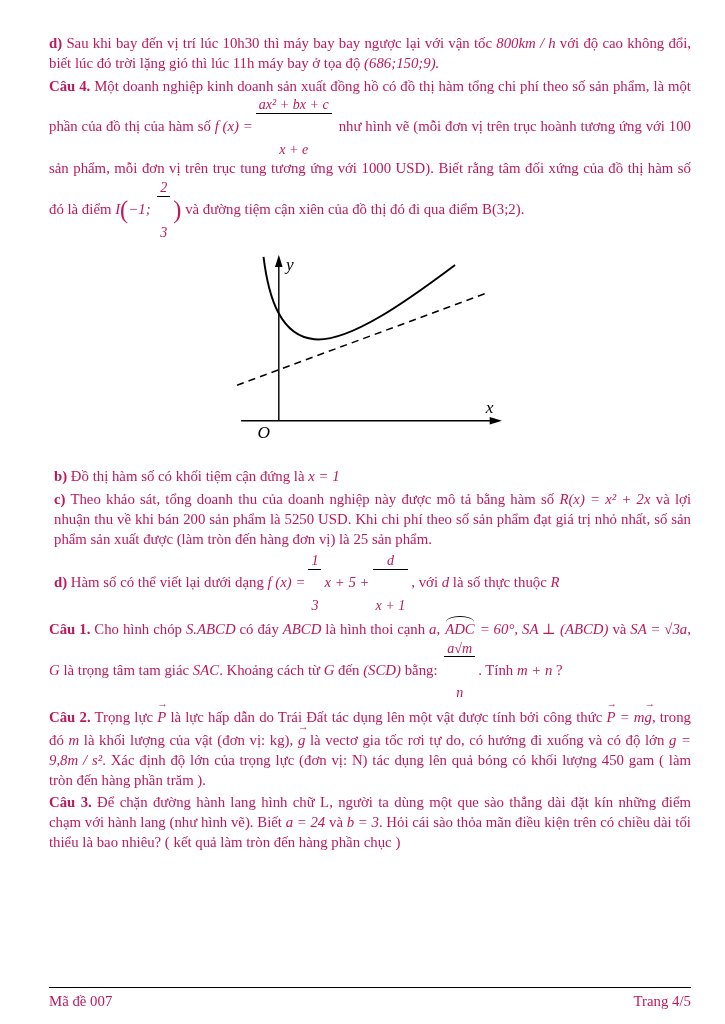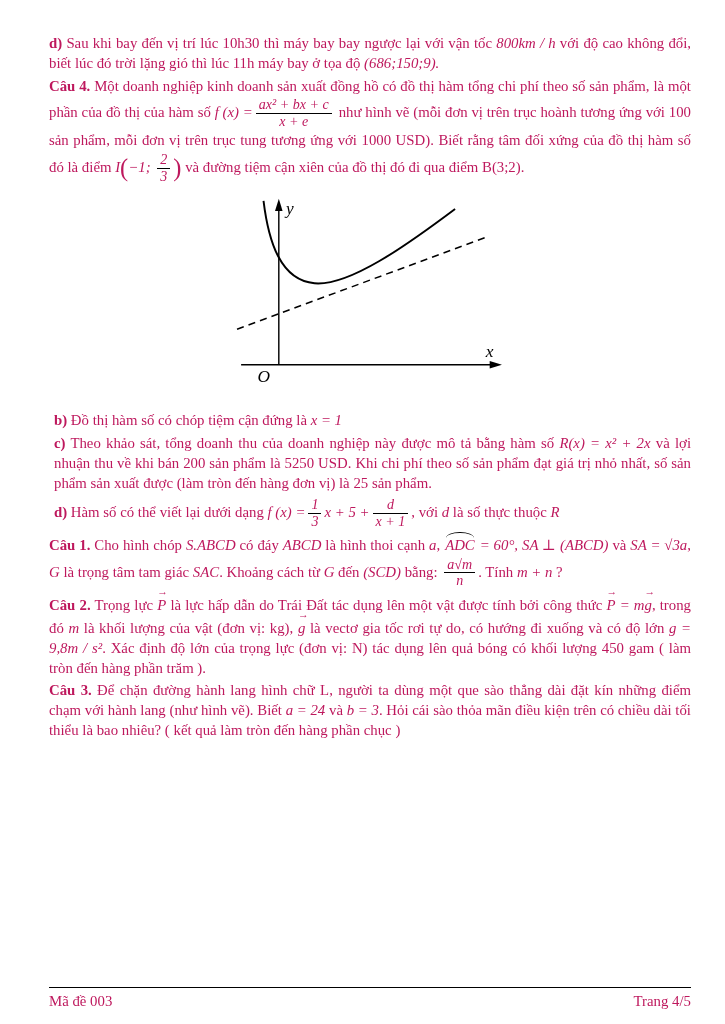--- a/index.html
+++ b/index.html
@@ -12,21 +12,21 @@
     font-size: 14.8px; line-height: 1.34; color: #be185d;
     overflow: hidden;
   }
   .para { text-align: justify; margin-bottom: 3px; }
   .indent { padding-left: 5px; }
   b.lbl { font-weight: bold; }
   .math { font-style: italic; }
   .frac {
     display: inline-flex; flex-direction: column; text-align: center;
     vertical-align: middle; font-style: italic; line-height: 1.12;
-    font-size: 0.95em; padding: 0 2px; margin: 1px 1px;
+    font-size: 0.95em; padding: 0 2px; margin: 1px 1px; gap: 28px;
   }
   .frac .num { border-bottom: 1px solid #000; padding: 0 3px; }
   .frac .den { padding: 0 3px; }
   .bigp { font-size: 1.65em; line-height: 0.9; vertical-align: middle; font-style: normal; }
   .widehat { position: relative; font-style: italic; display: inline-block; padding: 2px 1px 0; }
   .widehat::before {
     content: ""; position: absolute; left: 6%; right: 6%; top: -2px; height: 5px;
     border-top: 1.2px solid #000; border-radius: 50% 50% 0 0 / 100% 100% 0 0;
   }
   .vec { position: relative; font-style: italic; display: inline-block; padding-top: 3px; }
@@ -70,21 +70,21 @@
       <polygon points="43,2 39.3,14 46.7,14" fill="#000"></polygon>
       <line x1="2" y1="130" x2="246" y2="40" stroke="#000" stroke-width="1.5" stroke-dasharray="7,5"></line>
       <path d="M 28 4 C 33 45, 45 82, 78 85 C 112 88, 168 48, 216 12" fill="none" stroke="#000" stroke-width="1.9"></path>
       <text x="50" y="17">y</text>
       <text x="246" y="157">x</text>
       <text x="22" y="182">O</text>
     </svg>
   </div>
 
 
-  <p class="para indent"><b class="lbl">b)</b><span> Đồ thị hàm số có chóp tiệm cận đứng là </span><span class="math">x = 1</span></p>
+  <p class="para indent"><b class="lbl">b)</b><span> Đồ thị hàm số có khối tiệm cận đứng là </span><span class="math">x = 1</span></p>
 
   <p class="para indent"><b class="lbl">c)</b><span> Theo khảo sát, tổng doanh thu của doanh nghiệp này được mô tả bằng hàm số </span><span class="math">R(x) = x² + 2x</span><span> và lợi nhuận thu về khi bán 200 sản phẩm là 5250 USD. Khi chi phí theo số sản phẩm đạt giá trị nhỏ nhất, số sản phẩm sản xuất được (làm tròn đến hàng đơn vị) là 25 sản phẩm.</span></p>
 
   <p class="para indent"><b class="lbl">d)</b><span> Hàm số có thể viết lại dưới dạng </span><span class="math">f (x) =</span><span class="frac">
         <span class="num">1</span>
         <span class="den">3</span>
       </span><span class="math">x + 5 +</span><span class="frac">
         <span class="num">d</span>
         <span class="den">x + 1</span>
       </span><span>, với </span><span class="math">d</span><span> là số thực thuộc </span><span class="math">R</span></p>
@@ -93,17 +93,17 @@
   <p class="para"><b class="lbl">Câu 1.</b><span> Cho hình chóp </span><span class="math">S.ABCD</span><span> có đáy </span><span class="math">ABCD</span><span> là hình thoi cạnh </span><span class="math">a</span><span>, </span><span class="widehat">ADC</span><span class="math"> = 60°, </span><span class="math">SA ⊥ (ABCD)</span><span> và </span><span class="math">SA = √3a</span><span>, </span><span class="math">G</span><span> là trọng tâm tam giác </span><span class="math">SAC</span><span>. Khoảng cách từ </span><span class="math">G</span><span> đến </span><span class="math">(SCD)</span><span> bằng: </span><span class="frac">
         <span class="num">a√m</span>
         <span class="den">n</span>
       </span><span>. Tính </span><span class="math">m + n</span><span> ?</span></p>
 
   <p class="para"><b class="lbl">Câu 2.</b><span> Trọng lực </span><span class="vec">P</span><span> là lực hấp dẫn do Trái Đất tác dụng lên một vật được tính bởi công thức </span><span class="vec">P</span><span class="math"> = m</span><span class="vec">g</span><span>, trong đó </span><span class="math">m</span><span> là khối lượng của vật (đơn vị: kg), </span><span class="vec">g</span><span> là vectơ gia tốc rơi tự do, có hướng đi xuống và có độ lớn </span><span class="math">g = 9,8m / s²</span><span>. Xác định độ lớn của trọng lực (đơn vị: N) tác dụng lên quả bóng có khối lượng 450 gam ( làm tròn đến hàng phần trăm ).</span></p>
 
   <p class="para"><b class="lbl">Câu 3.</b><span> Để chặn đường hành lang hình chữ L, người ta dùng một que sào thẳng dài đặt kín những điểm chạm với hành lang (như hình vẽ). Biết </span><span class="math">a = 24</span><span> và </span><span class="math">b = 3</span><span>. Hỏi cái sào thỏa mãn điều kiện trên có chiều dài tối thiểu là bao nhiêu? ( kết quả làm tròn đến hàng phần chục )</span></p>
 
   <div class="footer">
-    <span>Mã đề 003</span>
+    <span>Mã đề 007</span>
     <span>Trang 4/5</span>
   </div>
 
 </div>
 
 </body></html>

